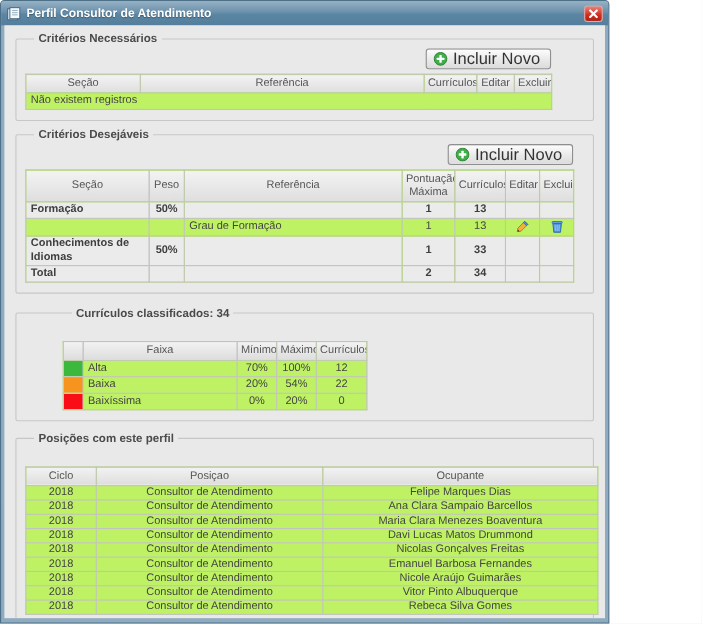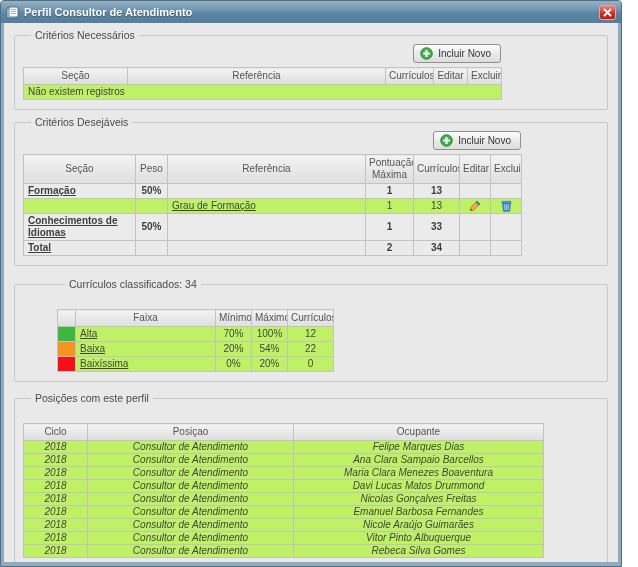--- a/index.html
+++ b/index.html
@@ -3,21 +3,21 @@
 <meta charset="utf-8">
 <style>
   * { box-sizing: border-box; }
   html,body { margin:0; padding:0; }
   body {
     width:638px; height:567px;
     font-family:"Liberation Sans", sans-serif;
     background:#ffffff;
   }
   .window {
-    width:622px; height:567px;
+    width:554px; height:567px;
     display:flex; flex-direction:column;
     background:#8fabc0;
     border:1px solid #4d7089;
     border-radius:4px 4px 0 0;
     overflow:hidden;
   }
   .titlebar {
     flex:0 0 22px; height:22px;
     background:linear-gradient(#97b1c3, #6b92ad 45%, #5b86a3 55%, #547e9b);
     display:flex; align-items:center;
@@ -45,59 +45,59 @@
     overflow:hidden;
   }
   fieldset {
     margin:6px 10px 0;
     border:1px solid #c7c7c7;
     border-radius:2px;
     padding:1px 8px 9px;
     min-inline-size:0;
   }
   legend {
-    font-size:10.5px; font-weight:normal; color:#4a4a4a;
+    font-size:10.5px; font-weight:bold; color:#4a4a4a;
     padding:0 4px; margin-left:8px;
   }
   .tbl-wrap { margin-top:18px; }
   .btn-row { display:flex; justify-content:flex-end; margin:2px 0 4px; }
   .btn {
     display:inline-flex; align-items:center; gap:5px;
     background:linear-gradient(#fdfdfd, #e9e9e9 55%, #dcdcdc);
     border:1px solid #8f8f8f; border-radius:3px;
     padding:2px 9px 2px 6px;
     font-family:"Liberation Sans", sans-serif;
-    font-size:10px; color:#333; cursor:pointer;
+    font-size:15px; color:#333; cursor:pointer;
     line-height:12px;
   }
   table {
     border-collapse:collapse;
     background:#bef264;
     font-size:10px; color:#444;
     table-layout:fixed;
     width:100%;
   }
   th, td {
     border:1px solid #c2c2c2;
     padding:1px 4px;
     overflow:hidden;
     line-height:12px;
   }
   th {
     background:linear-gradient(#f3f3f3, #dedede);
     color:#555; font-weight:normal; text-align:center;
     padding:2px 3px;
   }
-  td.al { text-align:left;text-decoration:underline; }
+  td.al { text-align:left; }
   td.ac { text-align:center; }
   tr.group td { background:#ebebeb; font-weight:bold; color:#3e3e3e; }
   td.empty-msg { text-align:left; color:#444; }
   .act-btn { display:inline-flex; vertical-align:middle; cursor:pointer; }
   td.swatch { padding:0; }
-  #t4-table td { padding:0 20px; line-height:12px;font-style:italic; }
+  #t4-table td { padding:0 20px; line-height:12px; }
 </style>
 </head>
 <body>
 
 <div class="window">
 
   <div class="titlebar">
     <svg width="13" height="13" viewBox="0 0 13 13">
       <rect x="1" y="2" width="9" height="10" fill="#d7e4ee" stroke="#3a5f7a" stroke-width="0.8"></rect>
       <rect x="3" y="1" width="9" height="10" fill="#f4f8fb" stroke="#3a5f7a" stroke-width="0.8"></rect>

